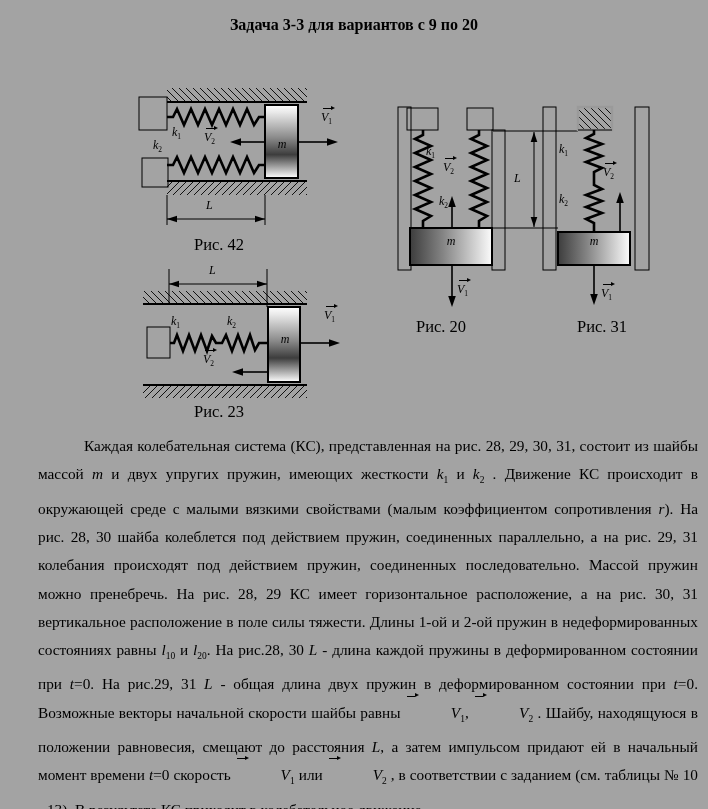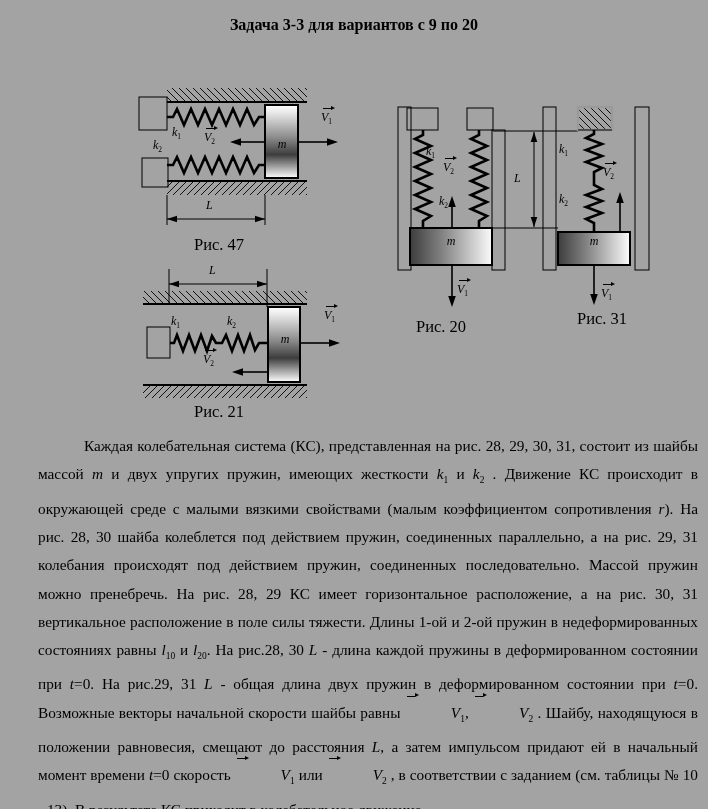--- a/index.html
+++ b/index.html
@@ -133,42 +133,42 @@
         <path class="ah" d="M494,219 L490.2,208 497.8,208 z"></path>
       </g>
     </svg>
 
     <span class="flabel" style="left:72px;top:40px"><span class="seg-i">k</span><sub class="seg-sub">1</sub></span>
     <span class="flabel" style="left:53px;top:53px"><span class="seg-i">k</span><sub class="seg-sub">2</sub></span>
     <span class="flabel" style="left:104px;top:45px"><span class="seg-vec">V</span><sub class="seg-sub">2</sub></span>
     <span class="flabel" style="left:221px;top:25px"><span class="seg-vec">V</span><sub class="seg-sub">1</sub></span>
     <span class="flabel ctr" style="left:172px;top:52px;width:20px"><span class="seg-i">m</span></span>
     <span class="flabel" style="left:106px;top:113px"><span class="seg-i">L</span></span>
-    <div class="fig-caption" style="left:78px;top:149px;width:82px">Рис. 47</div>
+    <div class="fig-caption" style="left:78px;top:149px;width:82px">Рис. 42</div>
 
     <span class="flabel" style="left:109px;top:178px"><span class="seg-i">L</span></span>
     <span class="flabel" style="left:71px;top:229px"><span class="seg-i">k</span><sub class="seg-sub">1</sub></span>
     <span class="flabel" style="left:127px;top:229px"><span class="seg-i">k</span><sub class="seg-sub">2</sub></span>
     <span class="flabel" style="left:224px;top:223px"><span class="seg-vec">V</span><sub class="seg-sub">1</sub></span>
     <span class="flabel" style="left:103px;top:267px"><span class="seg-vec">V</span><sub class="seg-sub">2</sub></span>
     <span class="flabel ctr" style="left:175px;top:247px;width:20px"><span class="seg-i">m</span></span>
-    <div class="fig-caption" style="left:78px;top:316px;width:82px">Рис. 21</div>
+    <div class="fig-caption" style="left:78px;top:316px;width:82px">Рис. 23</div>
 
     <span class="flabel" style="left:326px;top:59px"><span class="seg-i">k</span><sub class="seg-sub">1</sub></span>
     <span class="flabel" style="left:343px;top:75px"><span class="seg-vec">V</span><sub class="seg-sub">2</sub></span>
     <span class="flabel" style="left:339px;top:109px"><span class="seg-i">k</span><sub class="seg-sub">2</sub></span>
     <span class="flabel ctr" style="left:341px;top:149px;width:20px"><span class="seg-i">m</span></span>
     <span class="flabel" style="left:357px;top:197px"><span class="seg-vec">V</span><sub class="seg-sub">1</sub></span>
     <div class="fig-caption" style="left:305px;top:231px;width:72px">Рис. 20</div>
 
     <span class="flabel" style="left:414px;top:86px"><span class="seg-i">L</span></span>
 
     <span class="flabel" style="left:459px;top:57px"><span class="seg-i">k</span><sub class="seg-sub">1</sub></span>
     <span class="flabel" style="left:459px;top:107px"><span class="seg-i">k</span><sub class="seg-sub">2</sub></span>
     <span class="flabel" style="left:503px;top:80px"><span class="seg-vec">V</span><sub class="seg-sub">2</sub></span>
     <span class="flabel ctr" style="left:484px;top:149px;width:20px"><span class="seg-i">m</span></span>
     <span class="flabel" style="left:501px;top:201px"><span class="seg-vec">V</span><sub class="seg-sub">1</sub></span>
-    <div class="fig-caption" style="left:466px;top:223px;width:72px">Рис. 31</div>
+    <div class="fig-caption" style="left:466px;top:231px;width:72px">Рис. 31</div>
   </div>
 
   <div class="body-text"><span class="seg-n">Каждая колебательная система (КС), представленная на рис. 28, 29, 30, 31, состоит из шайбы массой </span><span class="seg-i">m</span><span class="seg-n"> и двух упругих пружин, имеющих жесткости </span><span class="seg-i">k</span><sub class="seg-sub">1</sub><span class="seg-n"> и </span><span class="seg-i">k</span><sub class="seg-sub">2</sub><span class="seg-n"> . Движение КС происходит в окружающей среде с малыми вязкими свойствами (малым коэффициентом сопротивления </span><span class="seg-i">r</span><span class="seg-n">). На рис. 28, 30 шайба колеблется под действием пружин, соединенных параллельно, а на рис. 29, 31 колебания происходят под действием пружин, соединенных последовательно. Массой пружин можно пренебречь. На рис. 28, 29 КС имеет горизонтальное расположение, а на рис. 30, 31 вертикальное расположение в поле силы тяжести. Длины 1-ой и 2-ой пружин в недеформированных состояниях равны </span><span class="seg-i">l</span><sub class="seg-sub">10</sub><span class="seg-n"> и </span><span class="seg-i">l</span><sub class="seg-sub">20</sub><span class="seg-n">. На рис.28, 30 </span><span class="seg-i">L</span><span class="seg-n"> - длина каждой пружины в деформированном состоянии при </span><span class="seg-i">t</span><span class="seg-n">=0. На рис.29, 31 </span><span class="seg-i">L</span><span class="seg-n"> - общая длина двух пружин в деформированном состоянии при </span><span class="seg-i">t</span><span class="seg-n">=0. Возможные векторы начальной скорости шайбы равны </span><span class="seg-vec">V</span><sub class="seg-sub">1</sub><span class="seg-n">, </span><span class="seg-vec">V</span><sub class="seg-sub">2</sub><span class="seg-n"> . Шайбу, находящуюся в положении равновесия, смещают до расстояния </span><span class="seg-i">L</span><span class="seg-n">, а затем импульсом придают ей в начальный момент времени </span><span class="seg-i">t</span><span class="seg-n">=0 скорость </span><span class="seg-vec">V</span><sub class="seg-sub">1</sub><span class="seg-n"> или </span><span class="seg-vec">V</span><sub class="seg-sub">2</sub><span class="seg-n"> , в соответствии с заданием (см. таблицы № 10 - 13). В результате КС приходит в колебательное движение.</span></div>
 
 </div>
 
 </body></html>

